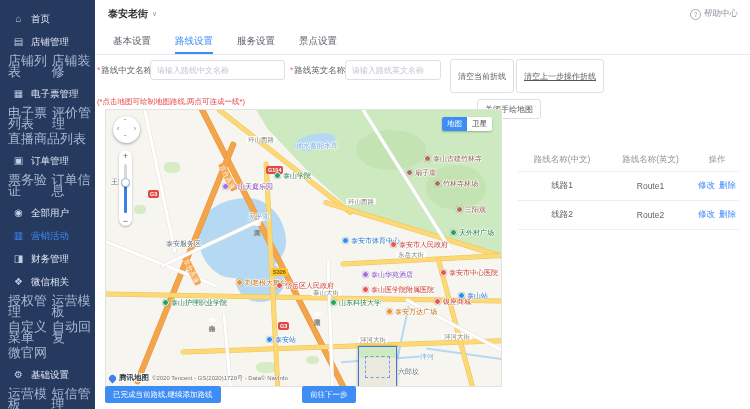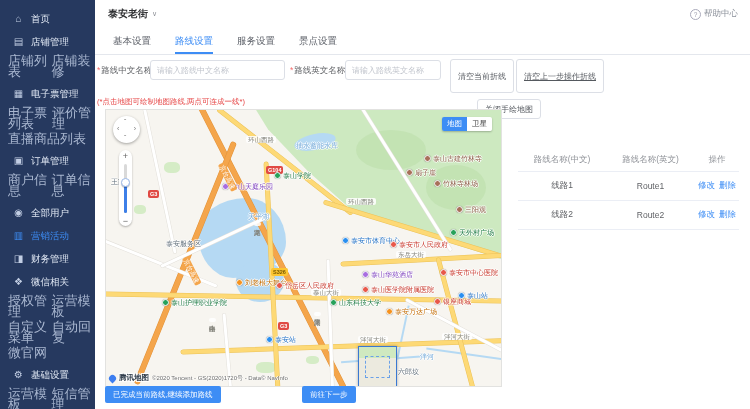--- a/index.html
+++ b/index.html
@@ -122,21 +122,21 @@
           <span>评价管理</span>
         </div>
         <div class="side-subs">
           <span>直播商品列表</span>
         </div>
         <div class="side-item">
           <span class="ic">▣</span>
           <span>订单管理</span>
         </div>
         <div class="side-subs">
-          <span>商户信息</span>
+          <span>票务验证</span>
           <span>订单信息</span>
         </div>
         <div class="side-item">
           <span class="ic">◉</span>
           <span>全部用户</span>
         </div>
         <div class="side-item active">
           <span class="ic">▥</span>
           <span>营销活动</span>
         </div>

